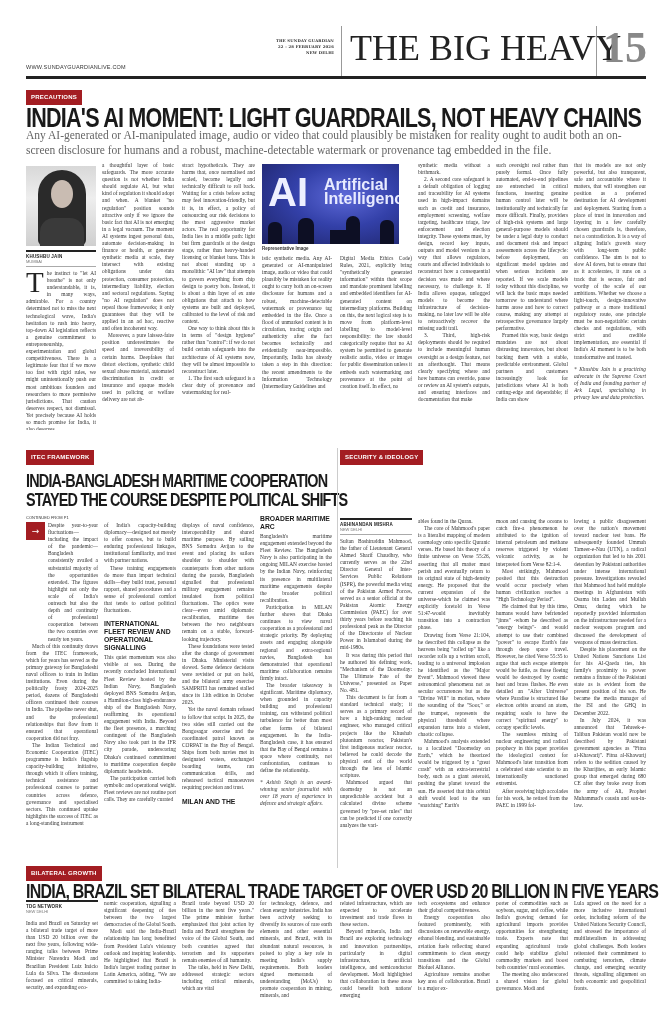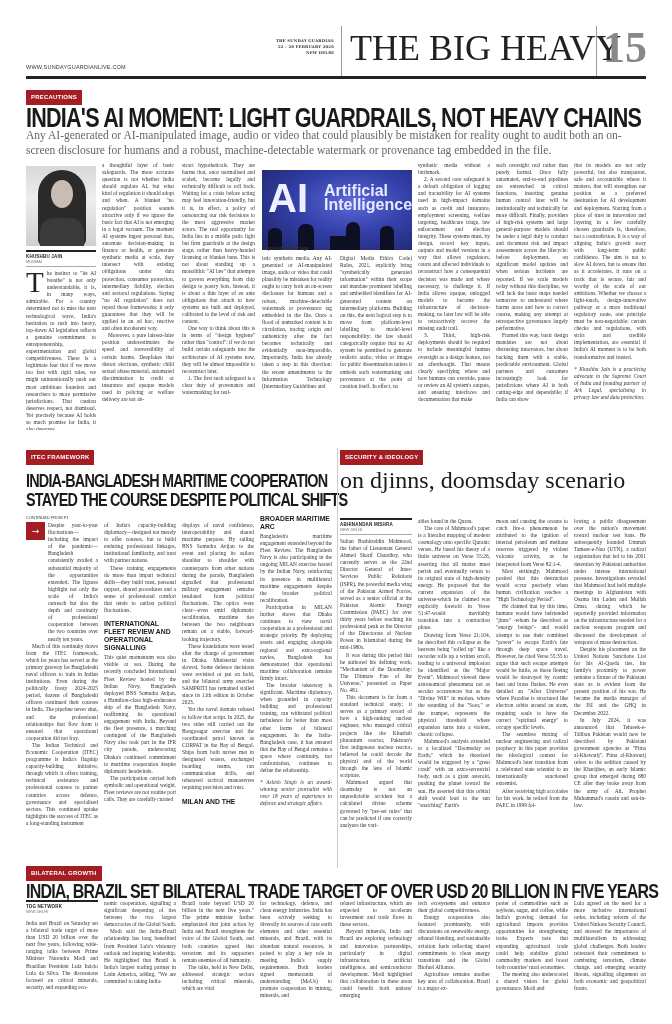--- a/index.html
+++ b/index.html
@@ -40,21 +40,21 @@
   .byline-rule2 { height: 1px; background: #aaa; }
 
   .dropcap { float: left; font-family: "Liberation Serif", serif; font-size: 29px; line-height: 22px; margin: 1px 3px 0 0; color: #222; }
 
   
   .author-photo { left: 26px; top: 166px; width: 70px; height: 80px; background: linear-gradient(180deg, #d8d8d8 0%, #eeeeee 40%, #cfcfcf 100%); overflow: hidden; }
   .author-photo .hair { position: absolute; left: 12px; top: 4px; width: 48px; height: 76px; border-radius: 24px 24px 6px 6px; background: #2a2a2a; }
   .author-photo .face { position: absolute; left: 25px; top: 14px; width: 22px; height: 28px; border-radius: 50%; background: #c9bcb2; }
   .author-photo .shirt { position: absolute; left: 14px; top: 52px; width: 44px; height: 30px; border-radius: 14px 14px 0 0; background: #3a3a3a; }
 
-  .ai-photo { left: 262px; top: 164px; width: 150px; height: 80px; background: radial-gradient(ellipse at 60% 40%, #5d69d8 0%, #3340a8 45%, #1d2366 100%); overflow: hidden; margin-top: 6px; }
+  .ai-photo { left: 262px; top: 164px; width: 137px; height: 80px; background: radial-gradient(ellipse at 60% 40%, #5d69d8 0%, #3340a8 45%, #1d2366 100%); overflow: hidden; }
   .ai-photo .ai-big { position: absolute; left: 6px; top: 8px; font-family: "Liberation Sans", sans-serif; font-weight: bold; font-size: 40px; color: #eef0ff; line-height: 40px; }
   .ai-photo .ai-small { position: absolute; left: 62px; top: 14px; font-family: "Liberation Sans", sans-serif; font-weight: bold; font-size: 16px; line-height: 14px; color: #e8ebff; white-space: pre; }
   .ai-photo .silhouette { position: absolute; bottom: 0; background: #0d0f24; }
   .photo-caption { font-family: "Liberation Sans", sans-serif; font-weight: bold; font-size: 4.5px; color: #333; }
 
   .itec-icon { left: 26px; top: 522px; width: 19px; height: 18px; background: #a31d22; color: #fff; font-family: "DejaVu Sans", sans-serif; font-size: 9px; line-height: 18px; text-align: center; }
 
   .continued { font-family: "Liberation Sans", sans-serif; font-size: 4px; color: #333; }
 
   .vsep { width: 1px; background: #ccc; }
@@ -165,21 +165,20 @@
   <p class="noindent">Bangladesh's maritime engagement extended beyond the Fleet Review. The Bangladesh Navy is also participating in the ongoing MILAN exercise hosted by the Indian Navy, reinforcing its presence in multilateral maritime engagements despite the broader political recalibration.</p>
   <p>Participation in MILAN further shows that Dhaka continues to view naval cooperation as a professional and strategic priority. By deploying assets and engaging alongside regional and extra-regional navies, Bangladesh has demonstrated that operational maritime collaboration remains firmly intact.</p>
   <p>The broader takeaway is significant. Maritime diplomacy, when grounded in capacity building and professional training, can withstand political turbulence far better than most other forms of bilateral engagement. In the India-Bangladesh case, it has ensured that the Bay of Bengal remains a space where continuity, not confrontation, continues to define the relationship.</p>
   <p class="noindent note">* Ashish Singh is an award-winning senior journalist with over 18 years of experience in defence and strategic affairs.</p>
 </div>
 
 <div class="abs vsep" style="left:337px; top:448px; height:420px;"></div>
 
 <div class="abs tag" style="left:340px; top:450px;">SECURITY &amp; IDEOLOGY</div>
 <div class="abs hl-serif" style="left:340px; top:468px; font-size:24px; line-height:25px;">
-  <div>on djinns, doomsday scenario</div>
 </div>
 <div class="abs" style="left:340px; top:518px; width:72px;">
   <div class="byline-rule"></div>
   <div class="byline-name" style="margin-top:2px;">ABHINANDAN MISHRA</div>
   <div class="byline-loc">NEW DELHI</div>
   <div class="byline-rule2" style="margin-top:2px;"></div>
 </div>
 <div class="abs col" style="left:340px; top:538px; width:72px; height:318px;">
   <p class="noindent">Sultan Bashiruddin Mahmood, the father of Lieutenant General Ahmed Sharif Chaudhry, who currently serves as the 22nd Director General of Inter-Services Public Relations (ISPR), the powerful media wing of the Pakistan Armed Forces, served as a senior official at the Pakistan Atomic Energy Commission (PAEC) for over thirty years before reaching his professional peak as the Director of the Directorate of Nuclear Power in Islamabad during the mid-1980s.</p>
   <p>It was during this period that he authored his defining work, "Mechanism of the Doomsday: The Ultimate Fate of the Universe," presented as Paper No. 481.</p>

